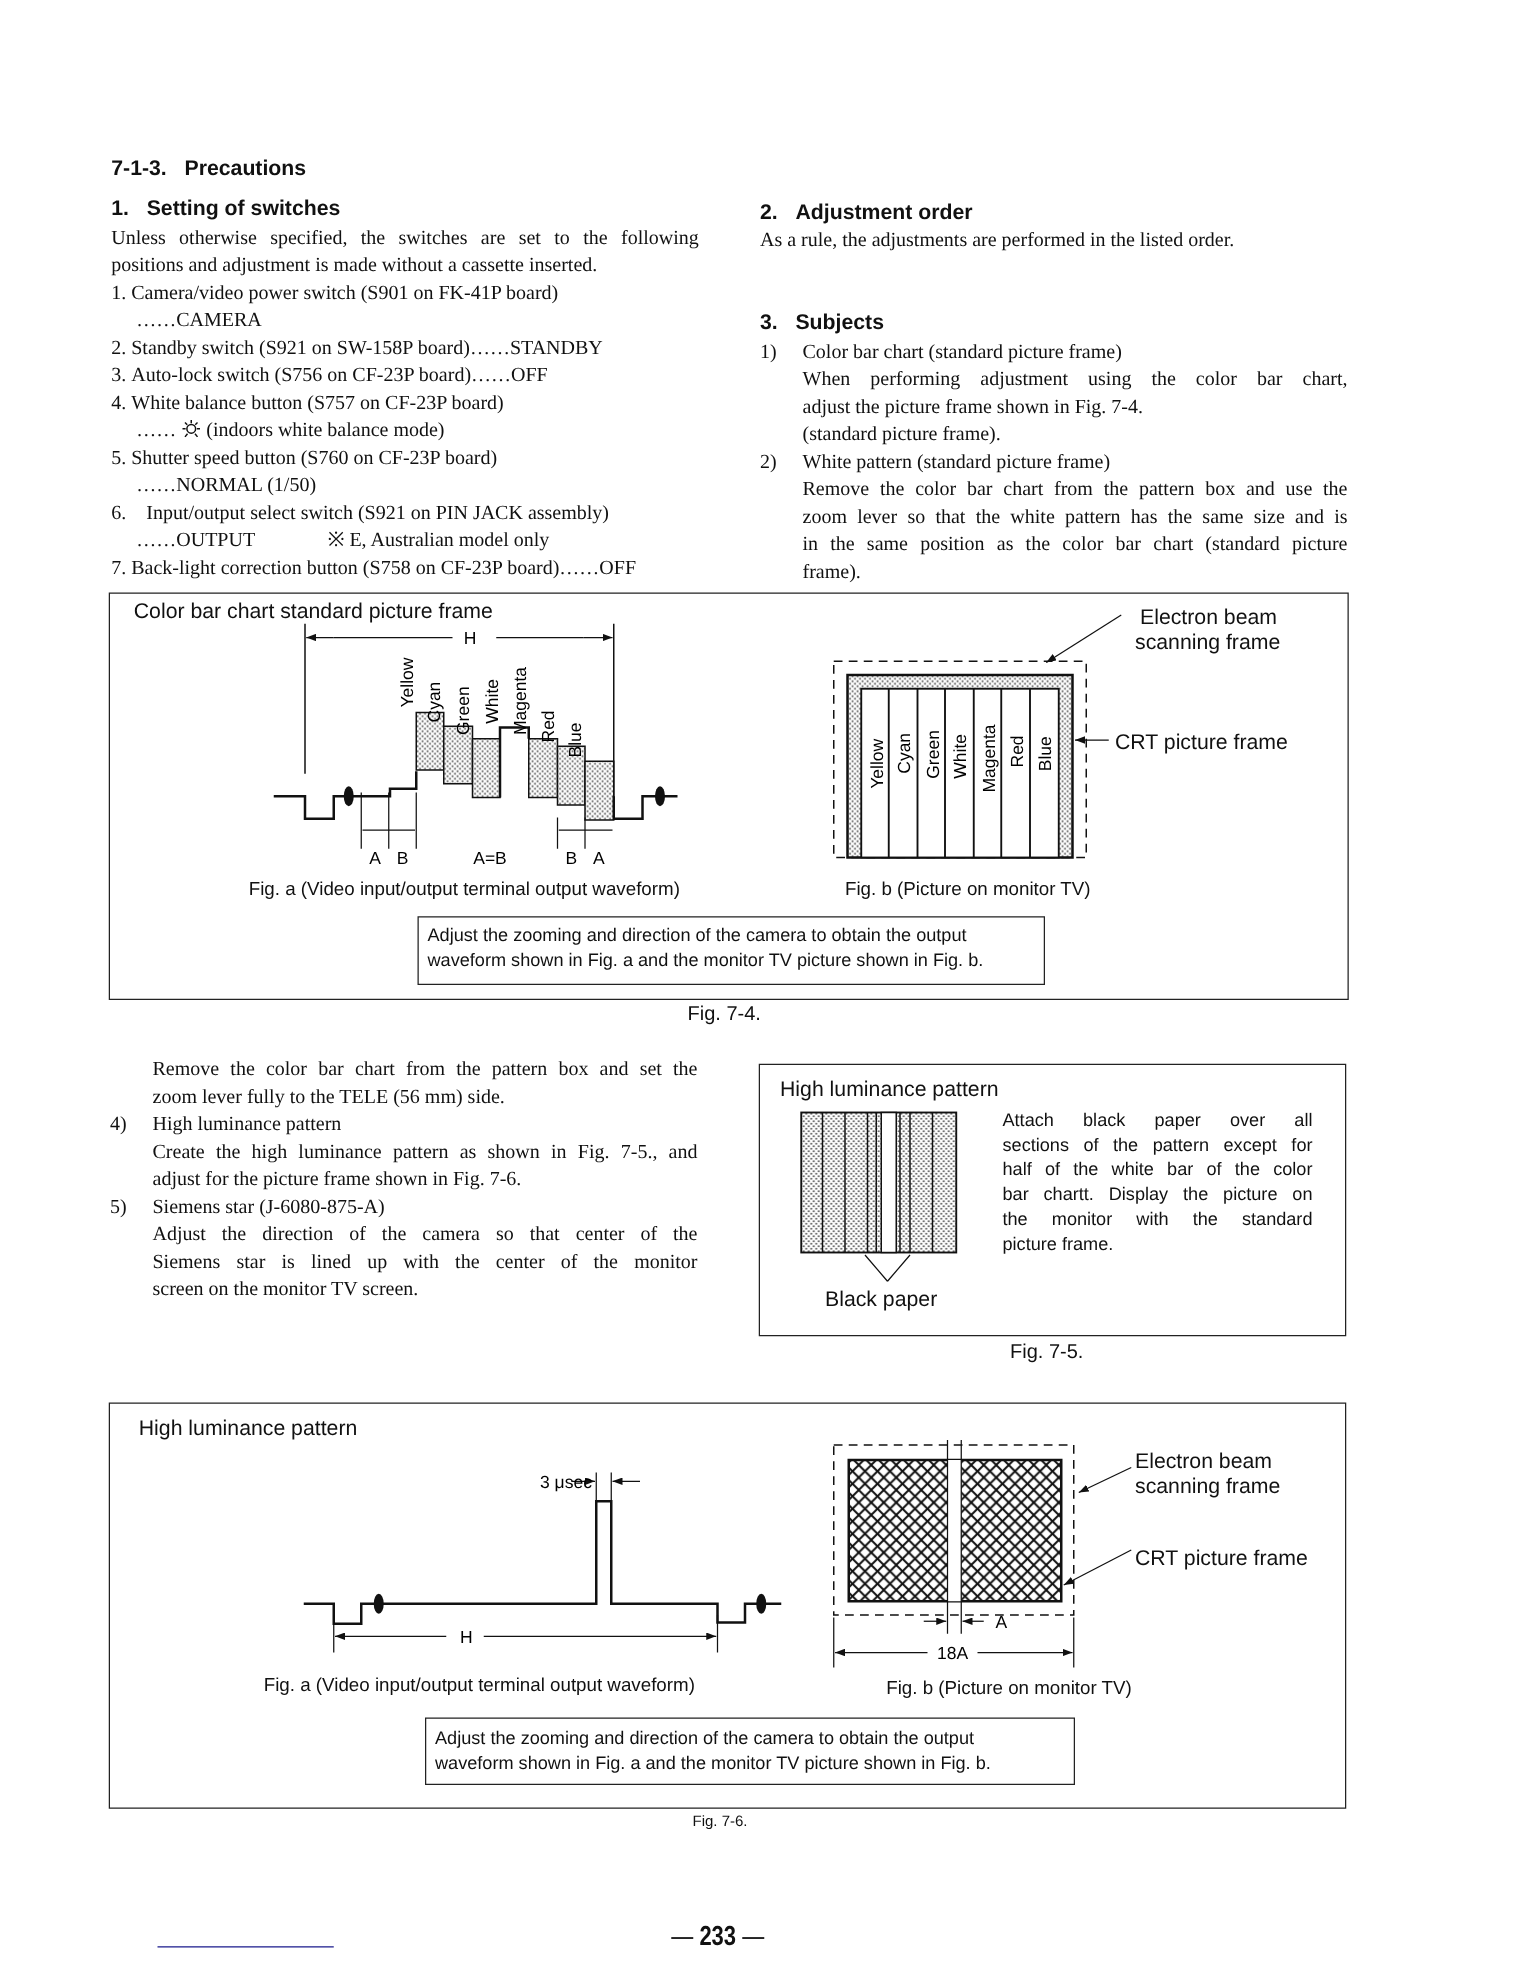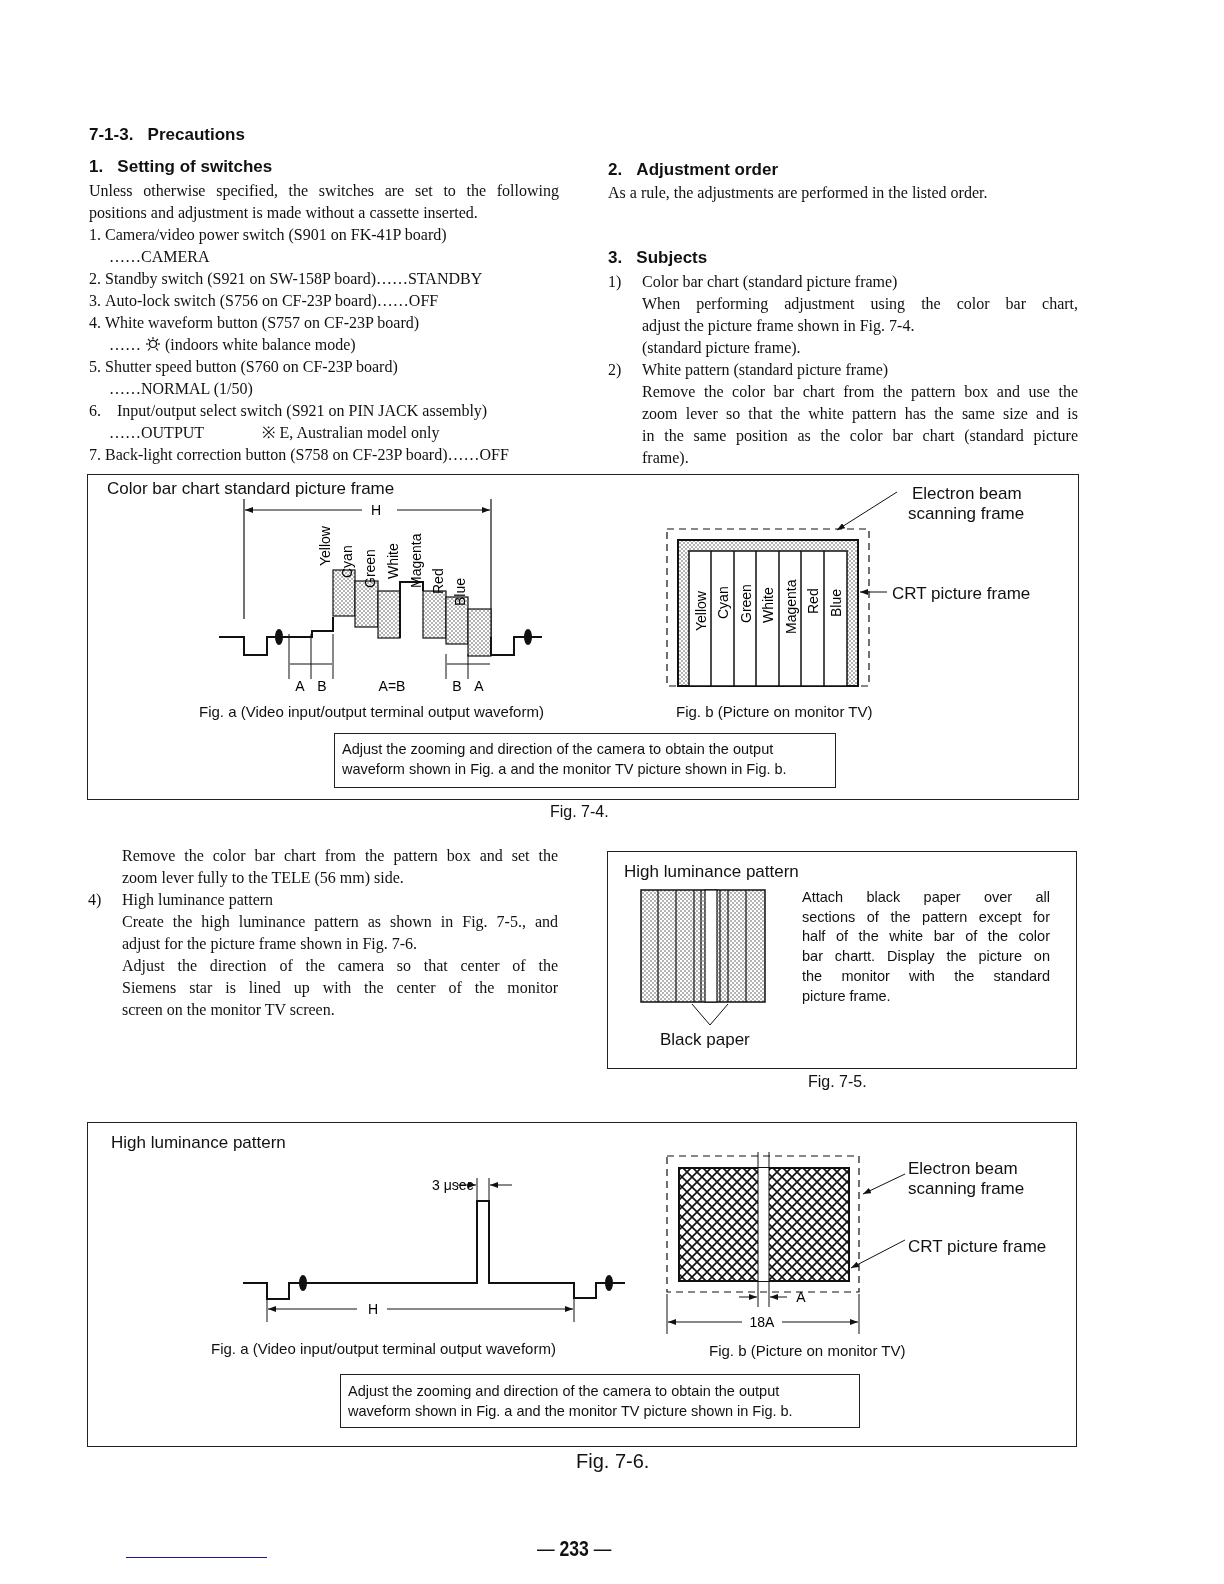--- a/index.html
+++ b/index.html
@@ -27,21 +27,21 @@
   <span>1.</span>&nbsp;&nbsp;&nbsp;<span>Setting of switches</span>
 </div>
 <div class="abs body-t" style="left:89px;top:180px;width:470px;">
   <div class="just">Unless otherwise specified, the switches are set to the following</div>
   <div class="line">positions and adjustment is made without a cassette inserted.</div>
 
   <div class="line"><span>1.</span>&nbsp;<span>Camera/video power switch (S901 on FK-41P board)</span></div>
   <div class="line" style="padding-left:20px;">……CAMERA</div>
   <div class="line"><span>2.</span>&nbsp;<span>Standby switch (S921 on SW-158P board)……STANDBY</span></div>
   <div class="line"><span>3.</span>&nbsp;<span>Auto-lock switch (S756 on CF-23P board)……OFF</span></div>
-  <div class="line"><span>4.</span>&nbsp;<span>White waveform button (S757 on CF-23P board)</span></div>
+  <div class="line"><span>4.</span>&nbsp;<span>White balance button (S757 on CF-23P board)</span></div>
   <div class="line" style="padding-left:20px;">
     <span>……</span>
     <svg width="16" height="14" viewBox="0 0 16 14" style="vertical-align:-1px;">
       <circle cx="8" cy="7" r="3.5" fill="none" stroke="#111" stroke-width="1.2"></circle>
       <line x1="8" y1="0" x2="8" y2="2.5" stroke="#111" stroke-width="1.2"></line>
       <line x1="1" y1="7" x2="3.5" y2="7" stroke="#111" stroke-width="1.2"></line>
       <line x1="12.5" y1="7" x2="15" y2="7" stroke="#111" stroke-width="1.2"></line>
       <line x1="3" y1="2" x2="4.8" y2="3.8" stroke="#111" stroke-width="1.2"></line>
       <line x1="13" y1="2" x2="11.2" y2="3.8" stroke="#111" stroke-width="1.2"></line>
       <line x1="5" y1="11" x2="3" y2="13.5" stroke="#111" stroke-width="1.2"></line>
@@ -169,20 +169,21 @@
   <div class="lbl" style="margin:0 0 0 7px;line-height:20px;font-size:14.5px;">waveform shown in Fig. a and the monitor TV picture shown in Fig. b.</div>
 </div>
 <div class="abs caption" style="left:550px;top:803px;font-size:16px;">Fig. 7-4.</div>
 
 <div class="abs body-t" style="left:88px;top:845px;width:470px;">
   <div style="padding-left:34px;" class="just">Remove the color bar chart from the pattern box and set the</div>
   <div style="padding-left:34px;" class="line">zoom lever fully to the TELE (56 mm) side.</div>
   <div class="line"><span style="display:inline-block;width:34px;">4)</span><span>High luminance pattern</span></div>
   <div style="padding-left:34px;" class="just">Create the high luminance pattern as shown in Fig. 7-5., and</div>
   <div style="padding-left:34px;" class="line">adjust for the picture frame shown in Fig. 7-6.</div>
+  <div class="line"><span style="display:inline-block;width:34px;">5)</span><span>Siemens star (J-6080-875-A)</span></div>
   <div style="padding-left:34px;" class="just">Adjust the direction of the camera so that center of the</div>
   <div style="padding-left:34px;" class="just">Siemens star is lined up with the center of the monitor</div>
   <div style="padding-left:34px;" class="line">screen on the monitor TV screen.</div>
 </div>
 
 <div class="abs box" style="left:607px;top:851px;width:468px;height:216px;"></div>
 <div class="abs lbl" style="left:624px;top:862px;">High luminance pattern</div>
 <svg class="abs" style="left:630px;top:880px;" width="150" height="150">
   <rect x="11" y="10" width="124" height="112" fill="url(#dots)" stroke="#111" stroke-width="1.5"></rect>
   <line x1="28" y1="10" x2="28" y2="122" stroke="#111" stroke-width="1.2"></line>
@@ -247,18 +248,18 @@
   <div>Electron beam</div>
   <div>scanning frame</div>
 </div>
 <div class="abs lbl" style="left:908px;top:1237px;">CRT picture frame</div>
 <div class="abs caption" style="left:211px;top:1340px;">Fig. a (Video input/output terminal output waveform)</div>
 <div class="abs caption" style="left:709px;top:1342px;">Fig. b (Picture on monitor TV)</div>
 <div class="abs box" style="left:340px;top:1374px;width:518px;height:52px;">
   <div class="lbl" style="margin:6px 0 0 7px;line-height:20px;font-size:14.5px;">Adjust the zooming and direction of the camera to obtain the output</div>
   <div class="lbl" style="margin:0 0 0 7px;line-height:20px;font-size:14.5px;">waveform shown in Fig. a and the monitor TV picture shown in Fig. b.</div>
 </div>
-<div class="abs caption" style="left:576px;top:1450px;font-size:20px;">Fig. 7-6.</div>
+<div class="abs caption" style="left:554px;top:1450px;font-size:12px;">Fig. 7-6.</div>
 
 <div class="abs" style="left:126px;top:1557px;width:141px;height:1px;background:#1a1a8c;"></div>
 <div class="abs line" style="left:537px;top:1536px;font-family:'Liberation Sans Narrow','Liberation Sans',sans-serif;font-size:22px;font-weight:bold;transform:scaleX(0.8);transform-origin:left;">
   <span style="font-weight:normal;">—</span>&nbsp;<span>233</span>&nbsp;<span style="font-weight:normal;">—</span>
 </div>
 
 </body></html>

